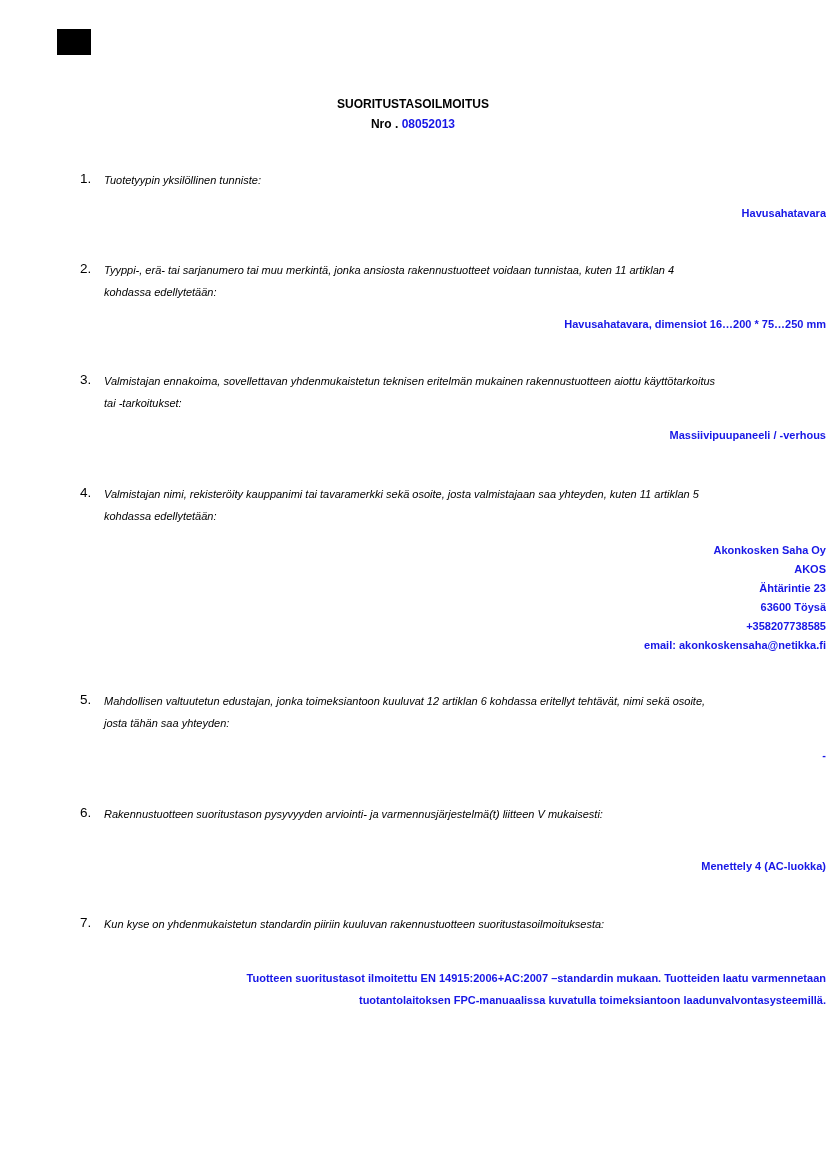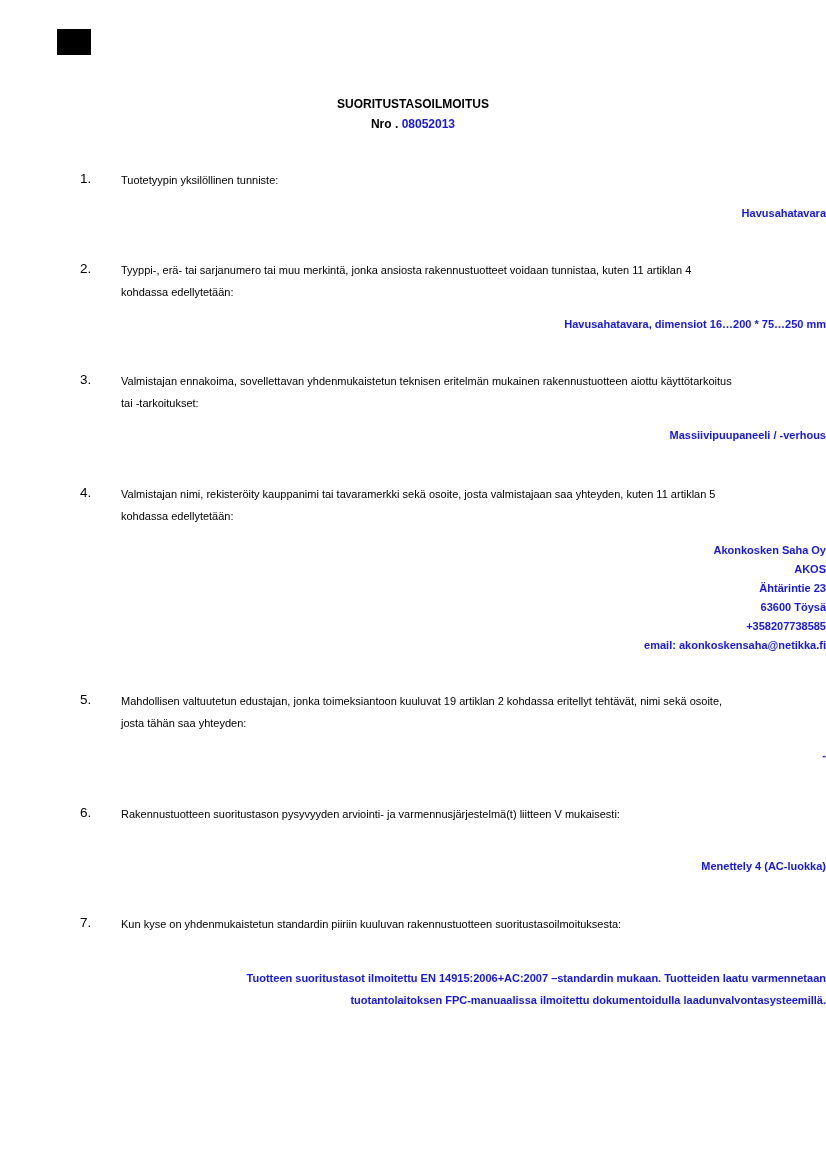--- a/index.html
+++ b/index.html
@@ -33,21 +33,21 @@
     position: absolute;
     left: 80px; right: 40px;
     font-size: 11px;
     line-height: 22px;
   }
   .num {
     position: absolute;
     left: 0; top: -1px;
     font-size: 13.5px;
   }
-  .sec-lines { margin-left: 41px; }
+  .sec-lines { margin-left: 24px; font-style: italic; }
   .sec-line { white-space: nowrap; }
   .answer {
     position: absolute;
     left: 0; right: 0;
     text-align: right;
     font-size: 11px;
     font-weight: bold;
     color: var(--blue);
     line-height: 19px;
   }
@@ -113,21 +113,21 @@
     <div>+358207738585</div>
     <div>
       <span>email:</span>
       <a class="email-link">akonkoskensaha@netikka.fi</a>
     </div>
   </div>
 
   <div class="sec" style="top:690px">
     <span class="num">5.</span>
     <div class="sec-lines">
-      <div class="sec-line">Mahdollisen valtuutetun edustajan, jonka toimeksiantoon kuuluvat 19 artiklan 2 kohdassa eritellyt tehtävät, nimi sekä osoite,</div>
+      <div class="sec-line">Mahdollisen valtuutetun edustajan, jonka toimeksiantoon kuuluvat 12 artiklan 6 kohdassa eritellyt tehtävät, nimi sekä osoite,</div>
       <div class="sec-line">josta tähän saa yhteyden:</div>
     </div>
   </div>
   <div class="answer" style="top:746px">-</div>
 
   <div class="sec" style="top:803px">
     <span class="num">6.</span>
     <div class="sec-lines">
       <div class="sec-line">Rakennustuotteen suoritustason pysyvyyden arviointi- ja varmennusjärjestelmä(t) liitteen V mukaisesti:</div>
     </div>
@@ -135,16 +135,16 @@
   <div class="answer" style="top:857px">Menettely 4 (AC-luokka)</div>
 
   <div class="sec" style="top:913px">
     <span class="num">7.</span>
     <div class="sec-lines">
       <div class="sec-line">Kun kyse on yhdenmukaistetun standardin piiriin kuuluvan rakennustuotteen suoritustasoilmoituksesta:</div>
     </div>
   </div>
   <div class="answer answer--spaced" style="top:967px">
     <div>Tuotteen suoritustasot ilmoitettu EN 14915:2006+AC:2007 –standardin mukaan. Tuotteiden laatu varmennetaan</div>
-    <div>tuotantolaitoksen FPC-manuaalissa ilmoitettu dokumentoidulla laadunvalvontasysteemillä.</div>
+    <div>tuotantolaitoksen FPC-manuaalissa kuvatulla toimeksiantoon laadunvalvontasysteemillä.</div>
   </div>
 
 </div>
 
 </body></html>

